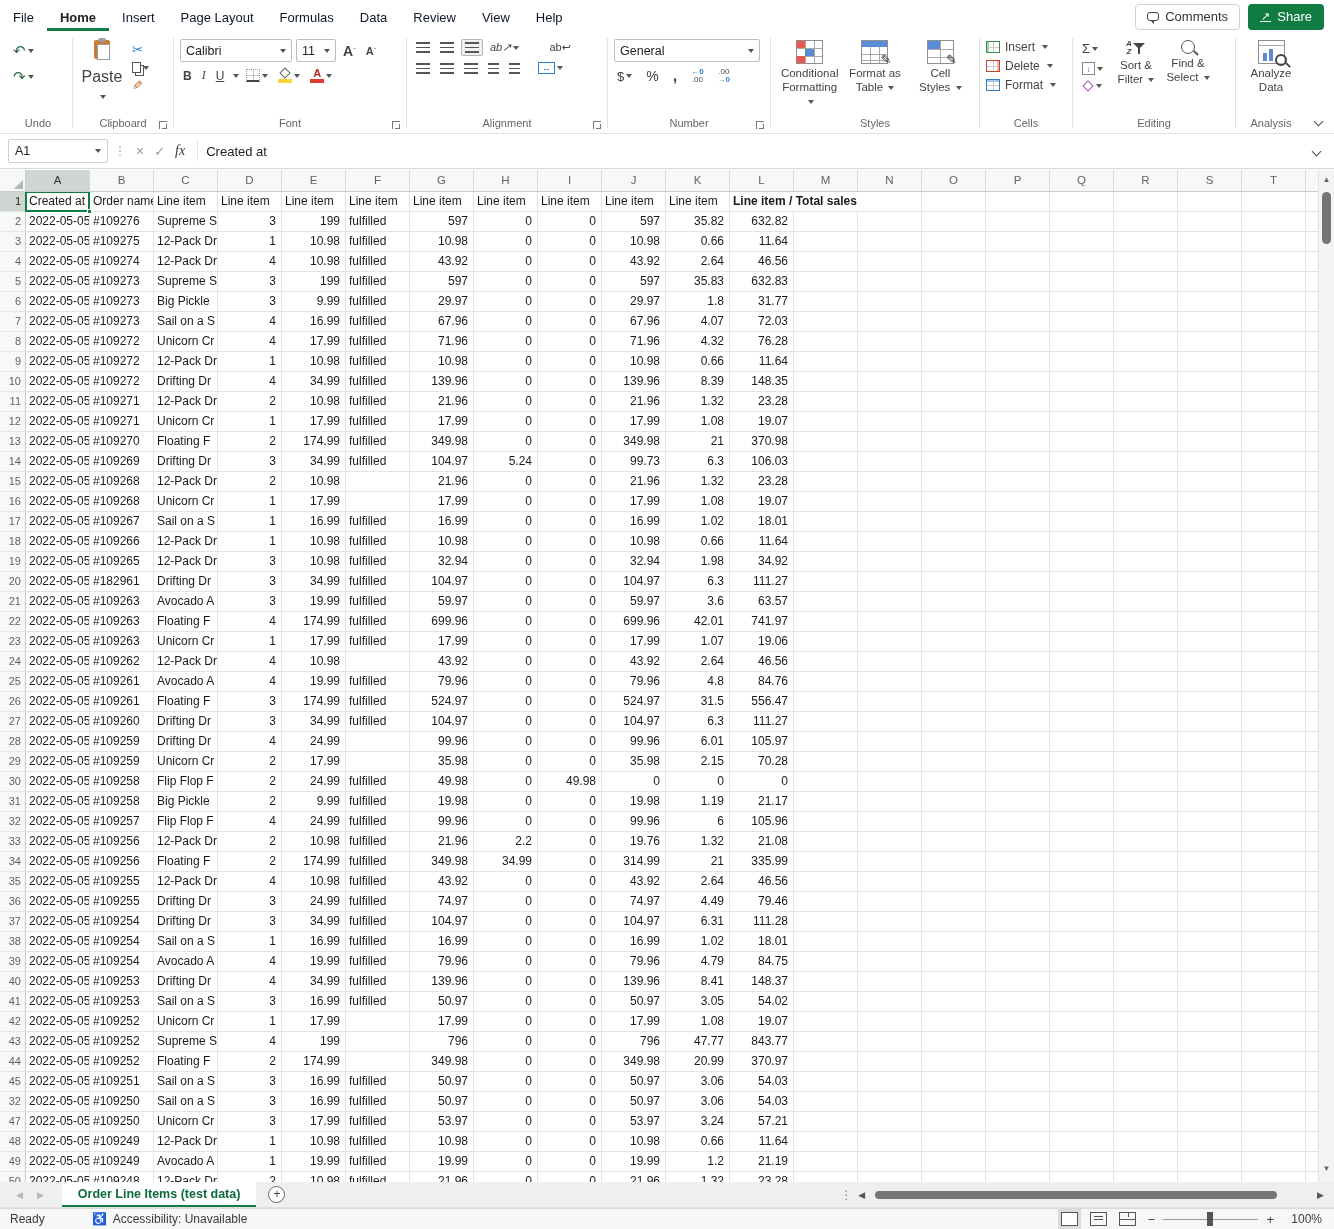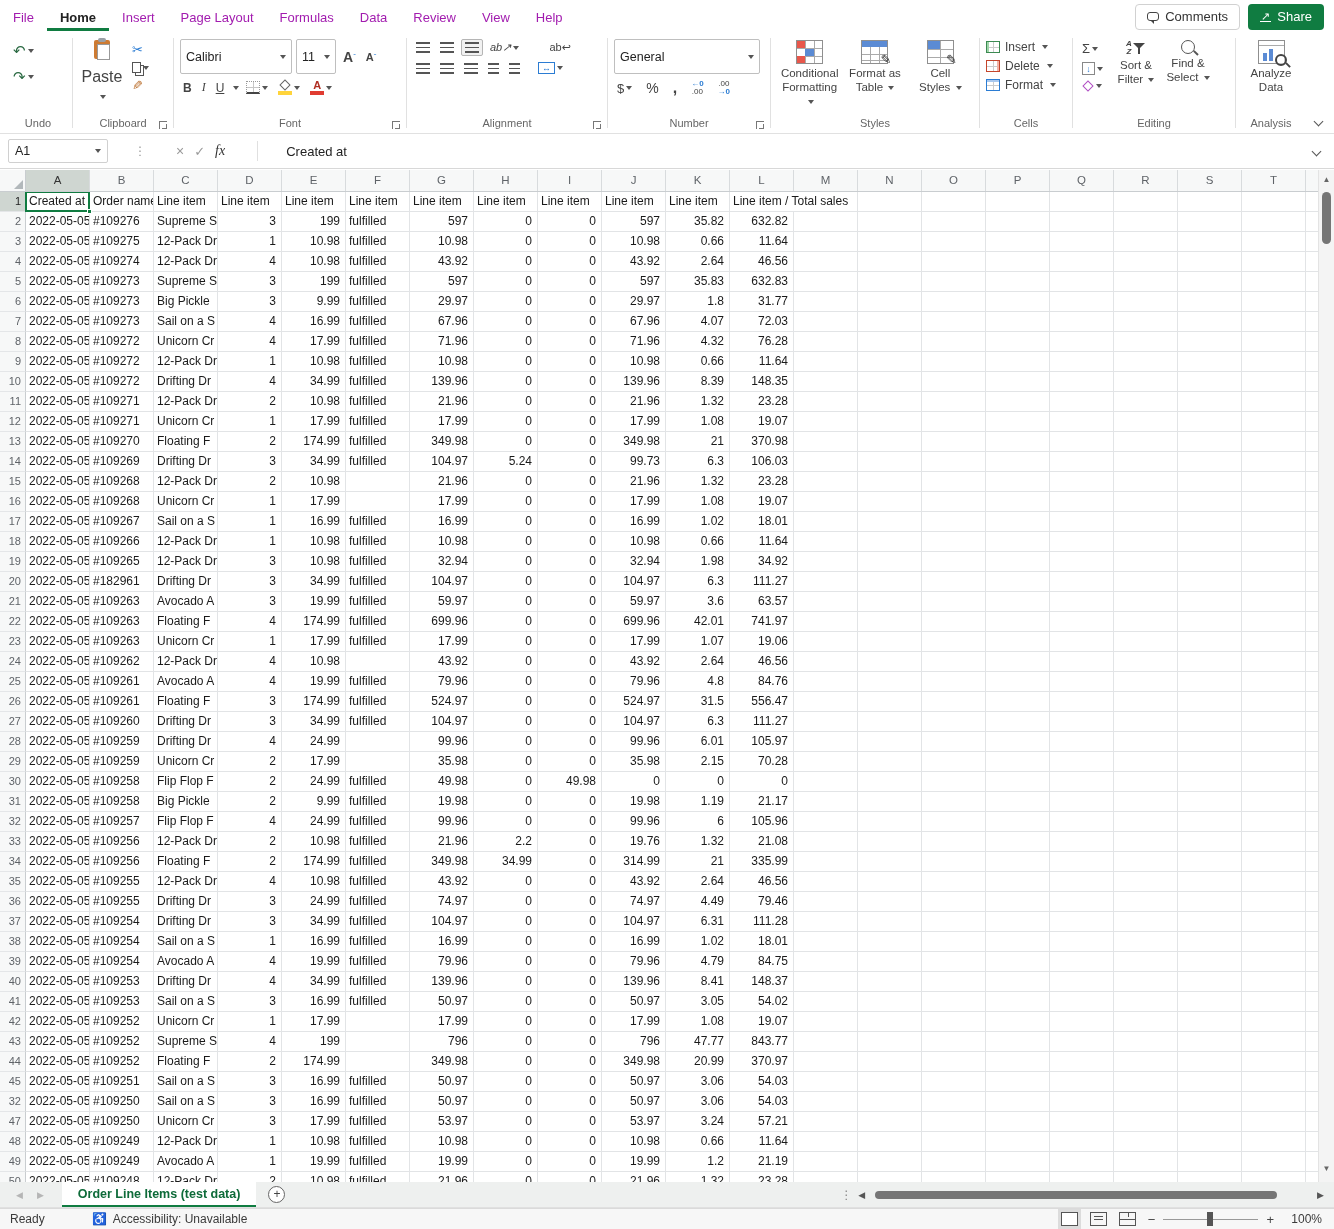--- a/index.html
+++ b/index.html
@@ -2,21 +2,21 @@
 <html><head>
 <meta charset="utf-8">
 <style>
   * { margin:0; padding:0; box-sizing:border-box; }
   html,body { background:#e8e8e8; }
   body { font-family:"Liberation Sans", sans-serif; color:#444; }
   .app { position:relative; width:1334px; height:1229px; background:#fff; overflow:hidden; }
 
   
   .menubar { position:absolute; top:0; left:0; width:100%; height:33px; background:#fff; display:flex; align-items:center; }
-  .mtab { padding:8px 13px 6px; font-size:13px; color:#a21caf; cursor:default; }
+  .mtab { padding:8px 13px 6px; font-size:13px; color:#0f172a; cursor:default; }
   .mtab.active { font-weight:700; color:#222; border-bottom:3px solid #107C41; padding-bottom:3px; }
   .menubar-right { margin-left:auto; display:flex; align-items:center; gap:8px; padding-right:10px; }
   .btn-comments { display:flex; align-items:center; gap:6px; height:26px; padding:0 11px; border:1px solid #d1d1d1; border-radius:4px; background:#fff; font-size:13px; color:#333; }
   .ic-bubble { position:relative; width:12px; height:9px; border:1.4px solid #444; border-radius:3px; }
   .ic-bubble::after { content:""; position:absolute; left:2px; bottom:-4px; border-left:4px solid transparent; border-top:4px solid #444; }
   .btn-share { display:flex; align-items:center; gap:6px; height:26px; padding:0 12px; border:none; border-radius:4px; background:#107C41; color:#fff; font-size:13px; }
   .ic-share { font-size:11px; border-bottom:1.5px solid #fff; line-height:10px; padding:0 1px; }
 
   
   .ribbon { position:absolute; top:33px; left:0; width:100%; height:101px; background:#fff; border-bottom:1px solid #e1e1e1; display:flex; align-items:stretch; padding-left:6px; }
@@ -38,21 +38,21 @@
   .ic-clip { position:relative; width:16px; height:19px; background:#cd7b33; border-radius:2px; }
   .ic-clip::before { content:""; position:absolute; left:2.5px; top:3.5px; width:11px; height:14px; background:#fff; border:1px solid #999; }
   .ic-clip::after { content:""; position:absolute; left:4px; top:-2px; width:8px; height:4px; background:#9aa0a6; border-radius:2px; }
   .clipcol { display:flex; flex-direction:column; gap:3px; margin-left:4px; padding-top:4px; }
   .ic-cut { font-size:13px; color:#2b7cd3; }
   .ic-copy { display:inline-block; width:9px; height:11px; border:1.2px solid #555; background:#fff; box-shadow:3px 3px 0 -1px #fff, 3px 3px 0 0 #555; }
   .ic-painter { font-size:13px; color:#b96b28; transform:scaleX(-1); display:inline-block; }
 
   .g-font .rcontent, .g-align .rcontent, .g-number .rcontent { flex-direction:column; gap:4px; padding-top:2px; }
   .rrow { display:flex; align-items:center; gap:4px; }
-  .combo { display:flex; align-items:center; justify-content:space-between; border:1px solid #bfbfbf; border-radius:2px; background:#fff; height:35px; padding:0 5px; font-size:12.5px; color:#222; }
+  .combo { display:flex; align-items:center; justify-content:space-between; border:1px solid #bfbfbf; border-radius:2px; background:#fff; height:23px; padding:0 5px; font-size:12.5px; color:#222; }
   .fmt-b { font-weight:700; font-size:13px; }
   .fmt-i { font-style:italic; font-family:"Liberation Serif",serif; font-size:13px; }
   .fmt-u { text-decoration:underline; font-size:13px; }
   .bigA { font-weight:600; font-size:14px; }
   .smallA { font-weight:600; font-size:11px; }
   .supmark { font-size:8px; color:#2b7cd3; vertical-align:top; }
   .ic-borders { display:inline-block; width:14px; height:13px; border:1px dotted #999; border-bottom:2px solid #444;
     background:linear-gradient(#c6c6c6,#c6c6c6) center/100% 1px no-repeat, linear-gradient(#c6c6c6,#c6c6c6) center/1px 100% no-repeat; }
   .colorstack { display:inline-flex; flex-direction:column; align-items:center; gap:1px; }
   .ic-fillsq { width:8px; height:8px; border:1.4px solid #666; transform:rotate(45deg); margin:1px 0; }
@@ -110,21 +110,21 @@
   .ic-funnel::after { content:""; position:absolute; left:5px; top:6px; width:2px; height:6px; background:#444; }
   .ic-mag { position:relative; display:inline-block; width:11px; height:11px; border:1.7px solid #555; border-radius:50%; }
   .ic-mag::after { content:""; position:absolute; width:6px; height:1.7px; background:#555; transform:rotate(45deg); right:-5px; bottom:-1px; }
   .ic-ad { background-image:linear-gradient(#5b8bd4,#5b8bd4), linear-gradient(#5b8bd4,#5b8bd4), linear-gradient(#aaa,#aaa);
     background-size:4px 8px, 4px 12px, 100% 1px; background-position:4px 12px, 10px 8px, 0 4px; background-repeat:no-repeat; }
   .ic-ad .adm { position:absolute; right:-3px; bottom:-3px; width:12px; height:12px; border:2px solid #444; border-radius:50%; background:rgba(255,255,255,.6); }
   .ic-ad .adm::after { content:""; position:absolute; width:6px; height:2px; background:#444; transform:rotate(45deg); right:-6px; bottom:-2px; }
   .ribbon-collapse { position:absolute; right:12px; bottom:8px; }
 
   
-  .fbar { position:absolute; top:134px; left:0; width:100%; height:35px; background:#fff; border-bottom:1px solid #d8d8d8; display:flex; align-items:center;gap:20px; }
+  .fbar { position:absolute; top:134px; left:0; width:100%; height:35px; background:#fff; border-bottom:1px solid #d8d8d8; display:flex; align-items:center; }
   .namebox { display:flex; align-items:center; justify-content:space-between; width:100px; height:24px; margin-left:8px; border:1px solid #d0d0d0; border-radius:2px; padding:0 6px; font-size:12.5px; color:#222; background:#fff; }
   .fsplit { color:#9a9a9a; font-size:12px; padding:0 6px; }
   .fbtns { display:flex; align-items:center; gap:10px; padding:0 4px; }
   .fx-x { color:#9a9a9a; font-size:14px; }
   .fx-ok { color:#9a9a9a; font-size:13px; }
   .fx-fx { font-family:"Liberation Serif",serif; font-style:italic; font-size:14px; color:#333; }
   .fdivider { width:1px; height:20px; background:#e0e0e0; margin:0 8px; }
   .fcontent { flex:1; font-size:13px; color:#222; }
   .fbar-chev { margin-right:14px; }
 
@@ -135,21 +135,21 @@
   .colhdr { width:64px; border-right:1px solid #d8dbdd; font-size:11.5px; color:#5f6368; text-align:center; line-height:21px; }
   .colhdr.colsel { background:#cfd6d1; color:#333; }
   .colhdr.colstub { width:12px; border-right:none; }
   .gridbody { position:absolute; top:192px; left:0; width:1318px; height:990px; overflow:hidden; background:#fff; }
   .grow { display:flex; height:20px; }
   .rowhdr { width:26px; height:20px; background:#f7f8f8; border-right:1px solid #c9cdd0; border-bottom:1px solid #e4e6e8; font-size:11px; color:#5f6368; text-align:right; padding-right:4px; line-height:19px; }
   .rowhdr.rowsel { background:#cfd6d1; color:#222; }
   .cell { width:64px; height:20px; border-right:1px solid #e2e4e6; border-bottom:1px solid #e2e4e6; font-size:12px; line-height:19px; color:#1a1a1a; padding:0 3px; overflow:hidden; white-space:nowrap; }
   .cell.r { text-align:right; padding-right:5px; }
   .cell.cellstub { width:12px; border-right:none; }
-  .cell.spill { overflow:visible; position:relative; }
+  .cell.spill { overflow:visible; position:relative;font-weight:bold; }
   .spilltext { position:absolute; left:3px; top:0; height:19px; line-height:19px; background:#fff; z-index:2; white-space:nowrap; padding-right:6px; }
   .cell.a1 { position:relative; overflow:visible; }
   .cell.a1 .inner { display:block; overflow:hidden; white-space:nowrap; width:58px; }
   .selbox { position:absolute; left:-1px; top:-1px; width:65px; height:21px; border:2px solid #107C41; z-index:3; pointer-events:none; }
   .selhandle { position:absolute; right:-4px; bottom:-4px; width:5px; height:5px; background:#107C41; border:1px solid #fff; }
 
   
   .vscroll { position:absolute; top:170px; right:0; width:16px; height:1012px; background:#f4f4f4; border-left:1px solid #e3e3e3; }
   .varrow { width:100%; text-align:center; font-size:8px; color:#666; padding-top:5px; height:18px; }
   .varrow.down { position:absolute; bottom:0; padding-top:0; padding-bottom:4px; }

